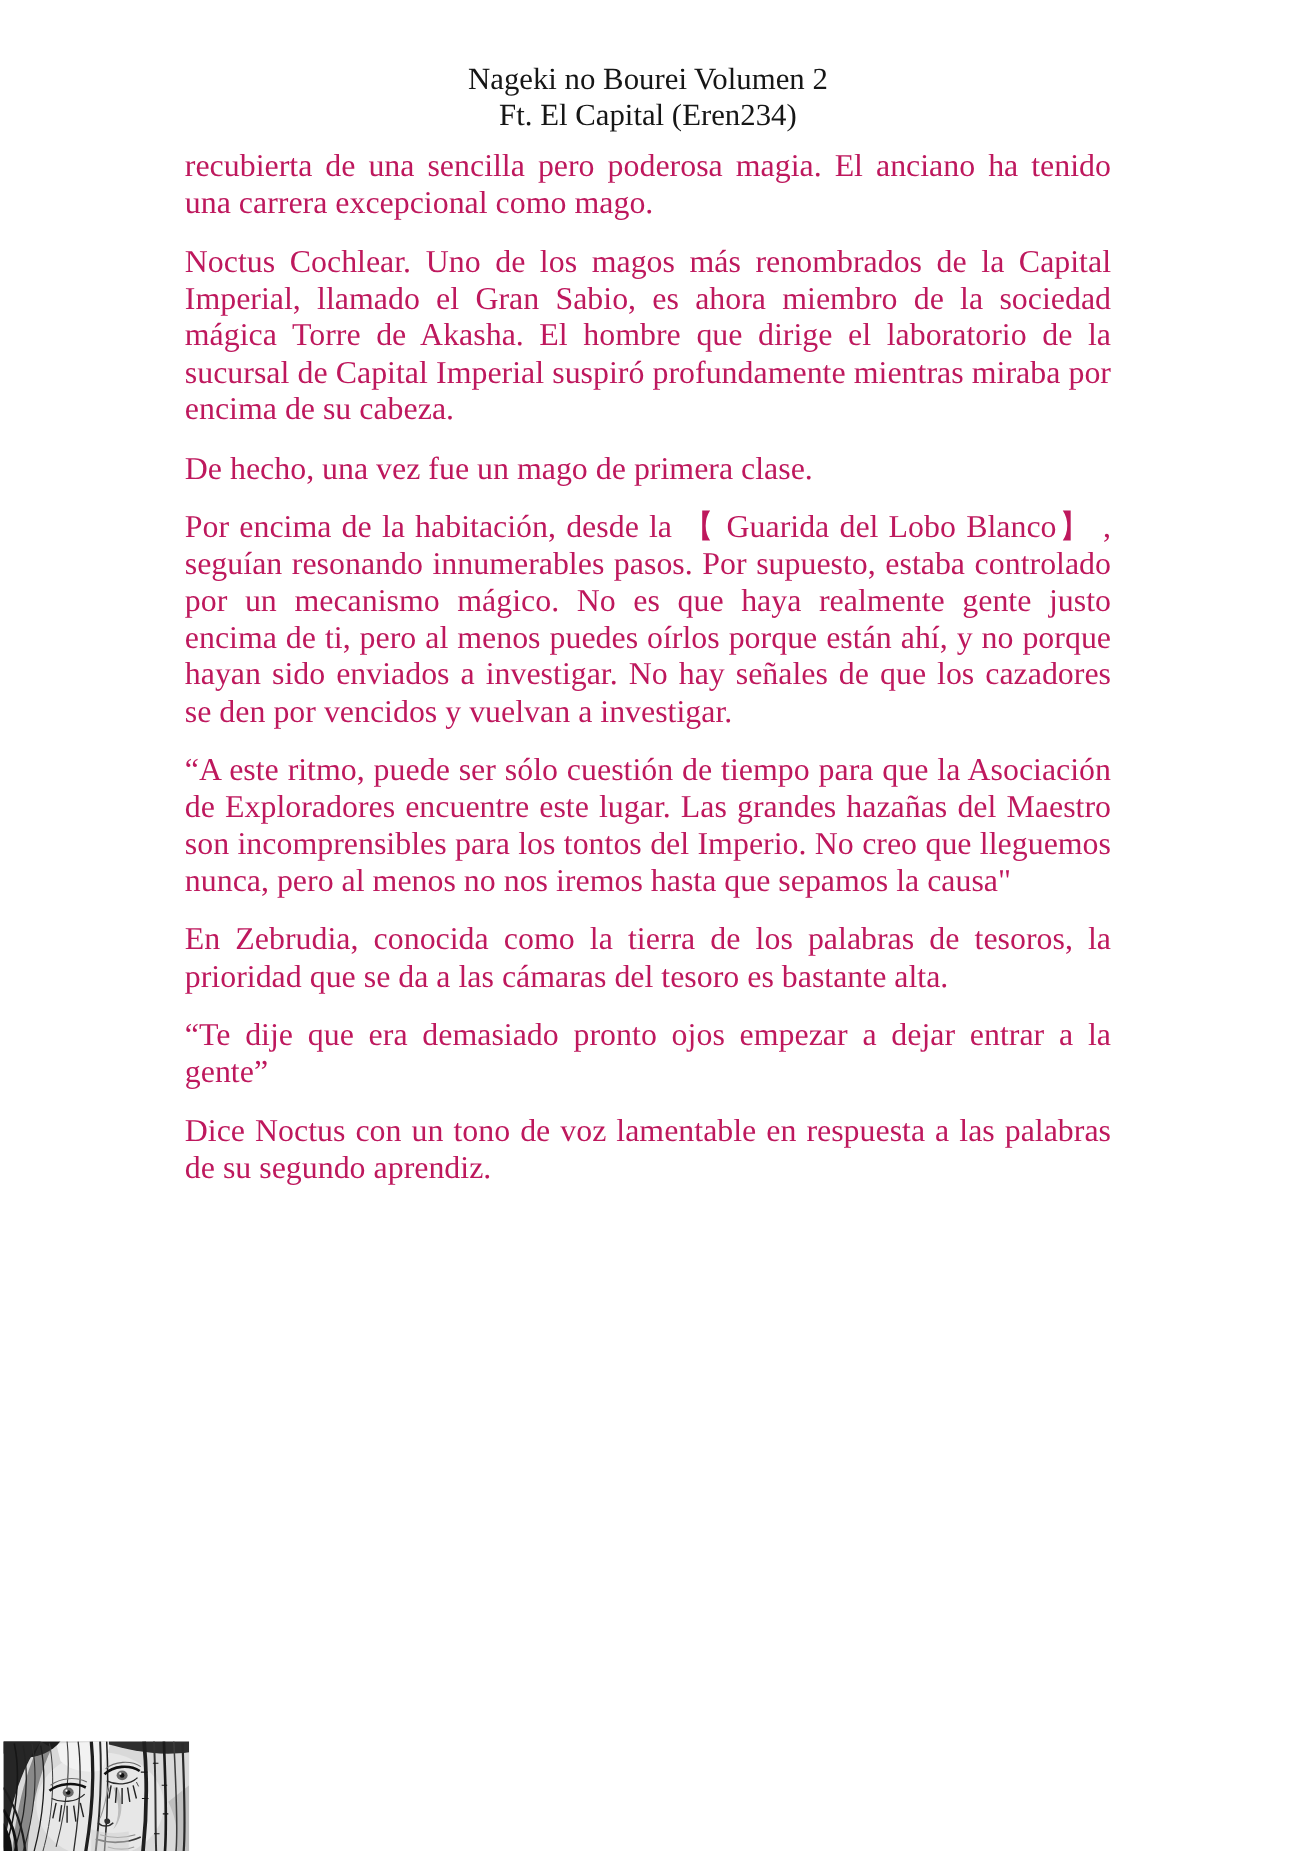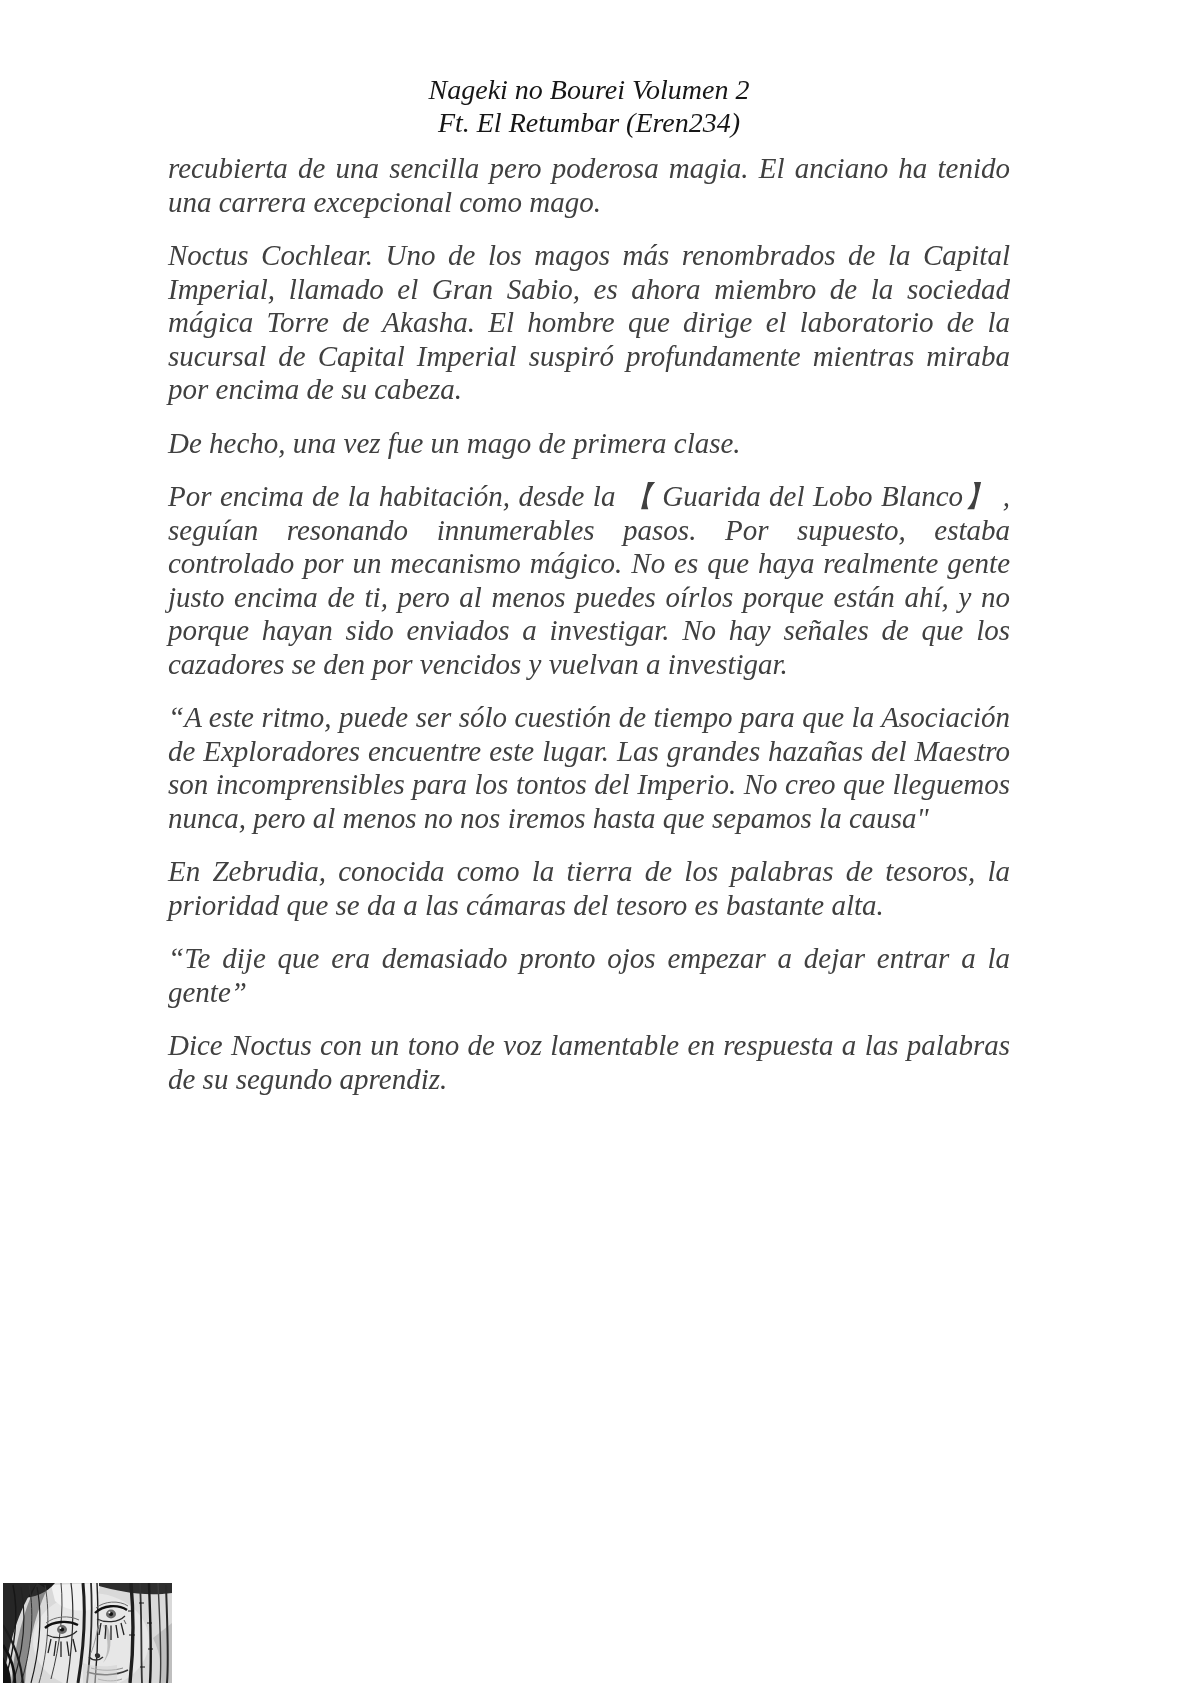--- a/index.html
+++ b/index.html
@@ -14,38 +14,37 @@
   }
   .page {
     position: relative;
     width: 1190px;
     height: 1683px;
     background: #ffffff;
     overflow: hidden;
   }
   .content {
     position: absolute;
-    top: 73px;
+    top: 56px;
     left: 168px;
     width: 842px;
-    font-style: italic;
   }
   .doc-header {
     text-align: center;
     font-size: 28px;
     line-height: 33px;
     margin-bottom: 13px;
     color: #161616;
   }
   .doc-body p {
     font-size: 29px;
     line-height: 33.5px;
     text-align: justify;
     margin-bottom: 20px;
-    color: #404040;
+    color: #be185d;
   }
   .manga-figure {
     position: absolute;
     left: 3px;
     bottom: 0;
     width: 169px;
     height: 100px;
     overflow: hidden;
     background: #d9d9d9;
   }
@@ -53,21 +52,21 @@
 </style>
 </head>
 <body>
 
 <div class="page">
 
   <div class="content">
 
     <header class="doc-header">
       <div>Nageki no Bourei Volumen 2</div>
-      <div>Ft. El Retumbar (Eren234)</div>
+      <div>Ft. El Capital (Eren234)</div>
     </header>
 
     <main class="doc-body">
       <p>recubierta de una sencilla pero poderosa magia. El anciano ha tenido una carrera excepcional como mago.</p>
       <p>Noctus Cochlear. Uno de los magos más renombrados de la Capital Imperial, llamado el Gran Sabio, es ahora miembro de la sociedad mágica Torre de Akasha. El hombre que dirige el laboratorio de la sucursal de Capital Imperial suspiró profundamente mientras miraba por encima de su cabeza.</p>
       <p>De hecho, una vez fue un mago de primera clase.</p>
       <p>Por encima de la habitación, desde la 【 Guarida del Lobo Blanco】 , seguían resonando innumerables pasos. Por supuesto, estaba controlado por un mecanismo mágico. No es que haya realmente gente justo encima de ti, pero al menos puedes oírlos porque están ahí, y no porque hayan sido enviados a investigar. No hay señales de que los cazadores se den por vencidos y vuelvan a investigar.</p>
       <p>“A este ritmo, puede ser sólo cuestión de tiempo para que la Asociación de Exploradores encuentre este lugar. Las grandes hazañas del Maestro son incomprensibles para los tontos del Imperio. No creo que lleguemos nunca, pero al menos no nos iremos hasta que sepamos la causa"</p>
       <p>En Zebrudia, conocida como la tierra de los palabras de tesoros, la prioridad que se da a las cámaras del tesoro es bastante alta.</p>
       <p>“Te dije que era demasiado pronto ojos empezar a dejar entrar a la gente”</p>

